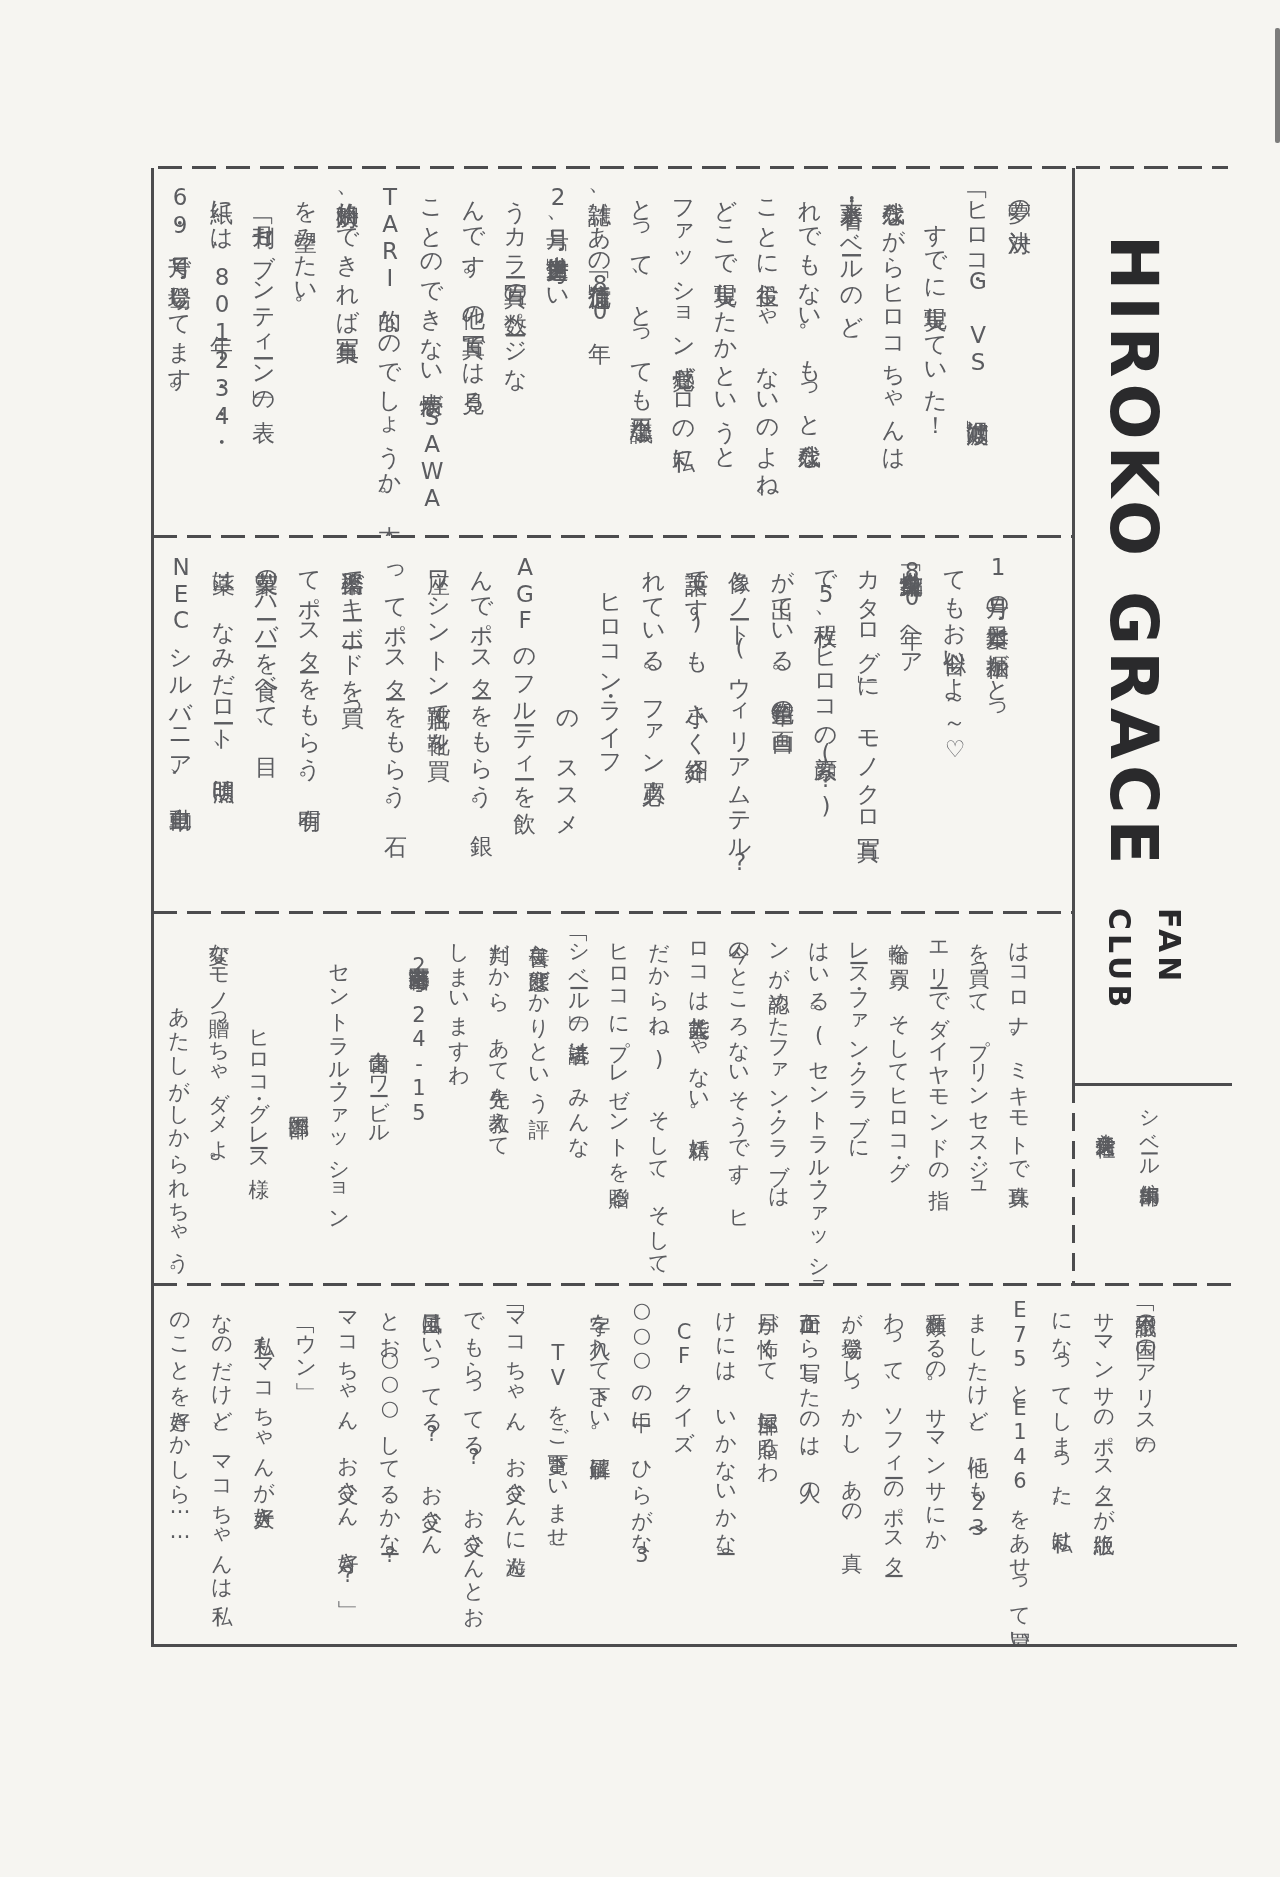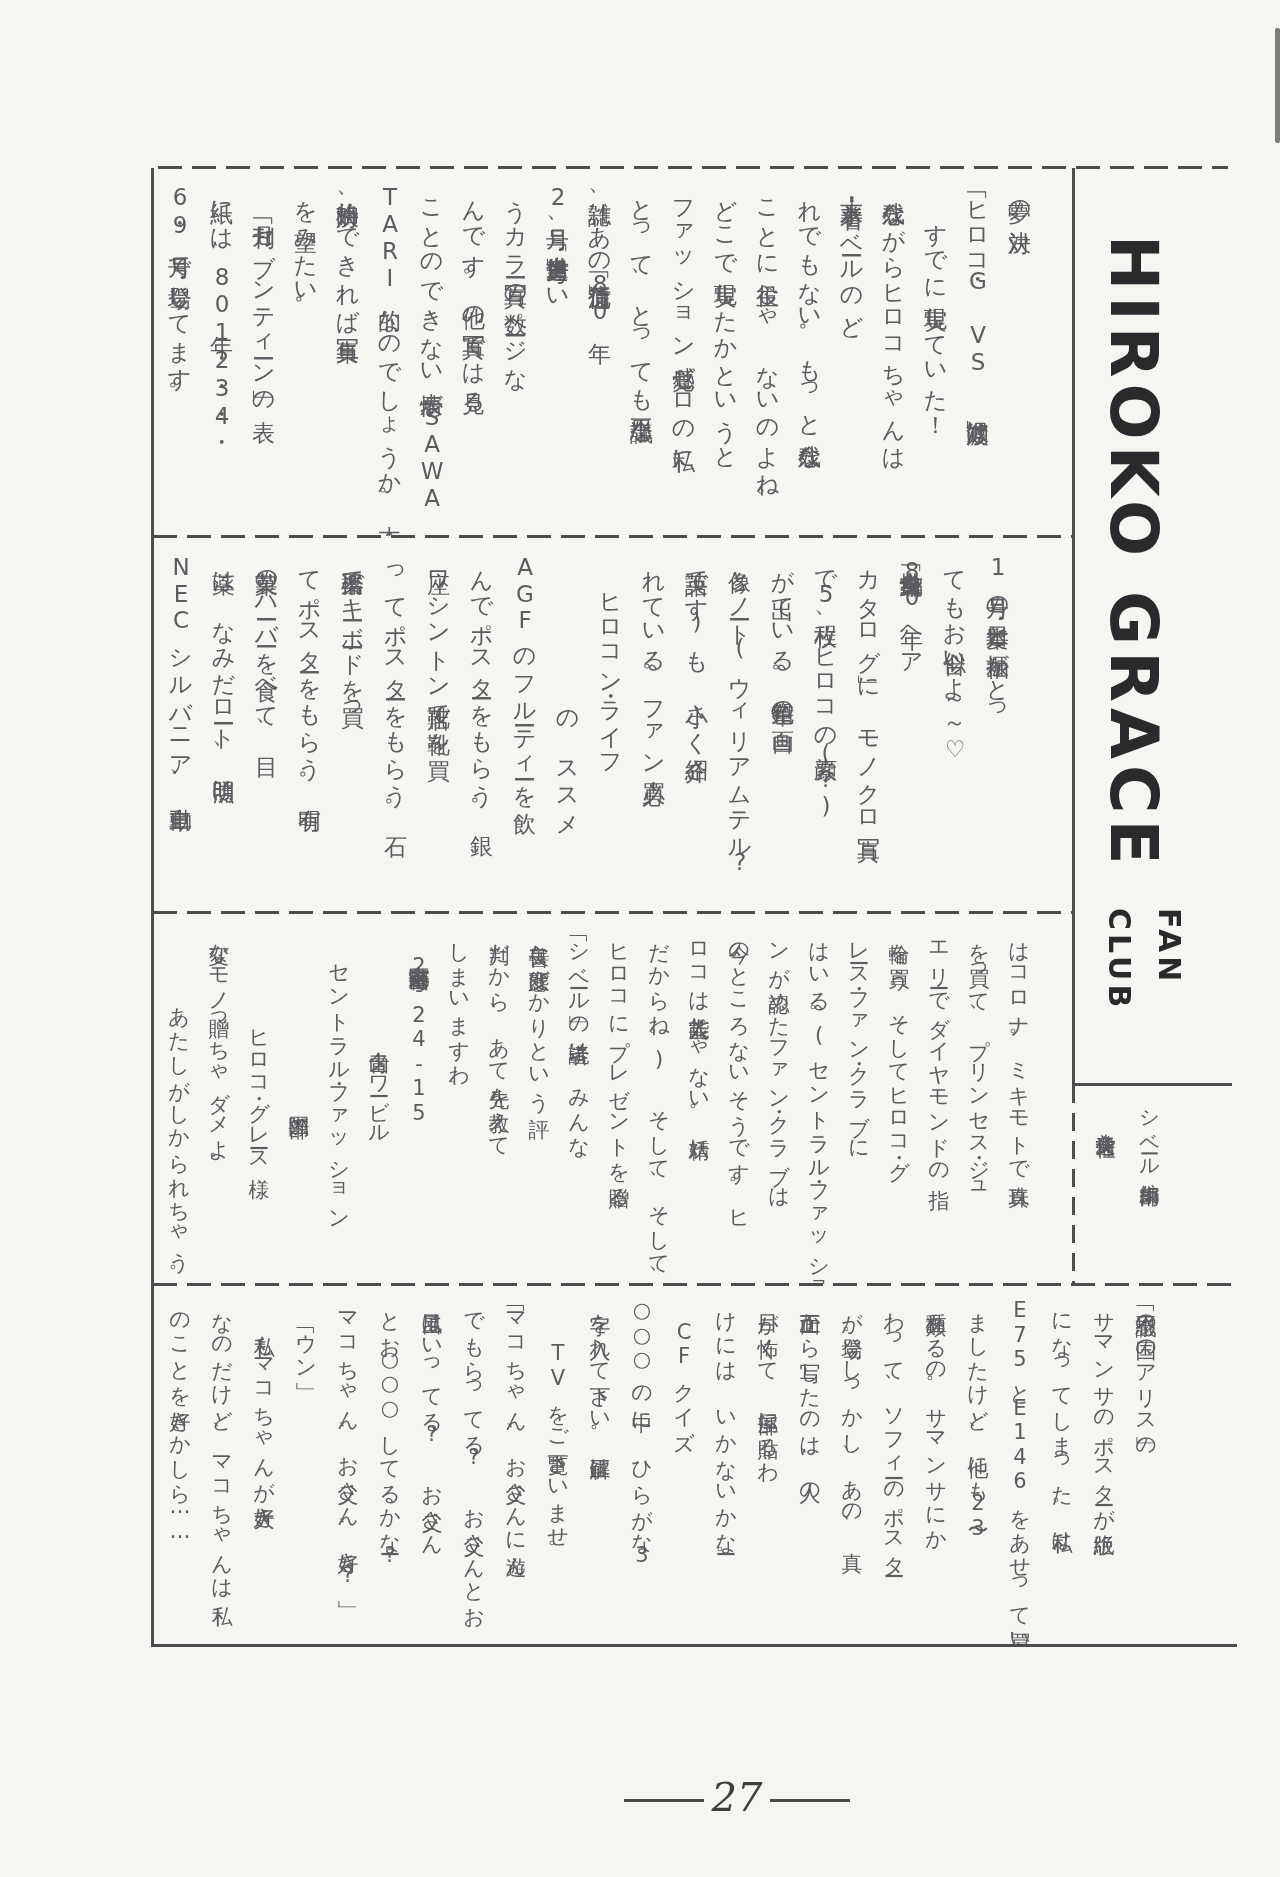--- a/index.html
+++ b/index.html
@@ -207,19 +207,14 @@
 なのだけど、マコちゃんは私
 のことを好きかしら……</div>
   </section>
 
   <div class="title-main">HIROKO GRACE</div>
   <div class="title-sub">FAN
 CLUB</div>
   <div class="editorial">シベール編集部内
 　美少女通信社</div>
 
-  <footer class="pagenum">
-    <span class="dash"></span>
-    <span class="num">27</span>
-    <span class="dash"></span>
-  </footer>
 
 </div>
 
 </body></html>

